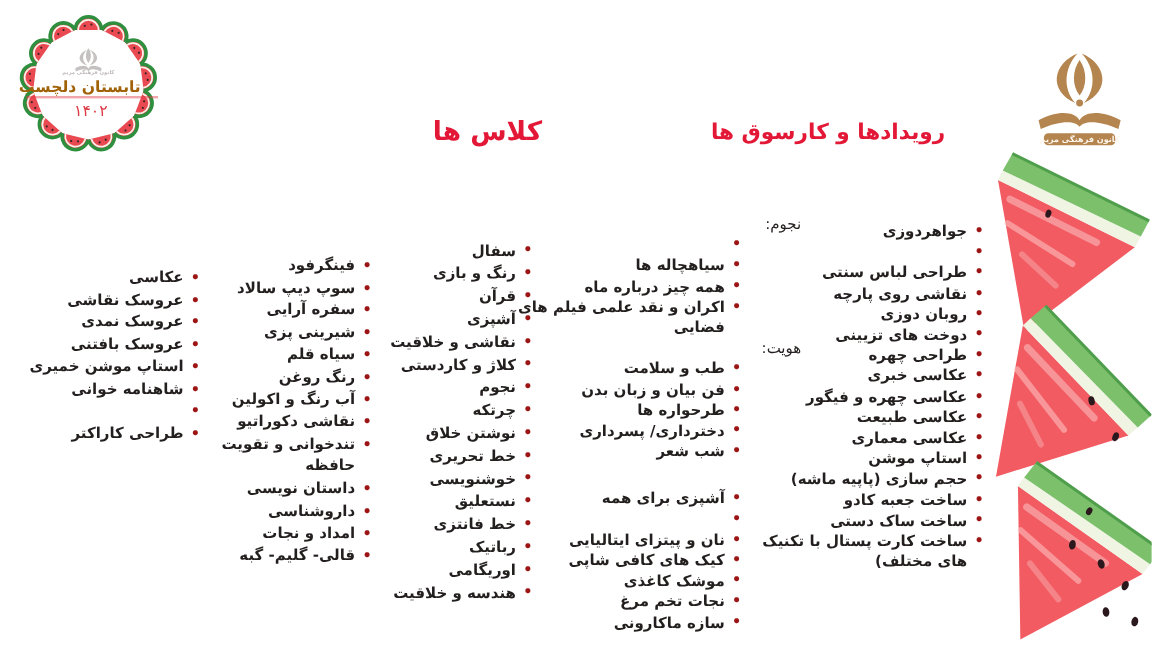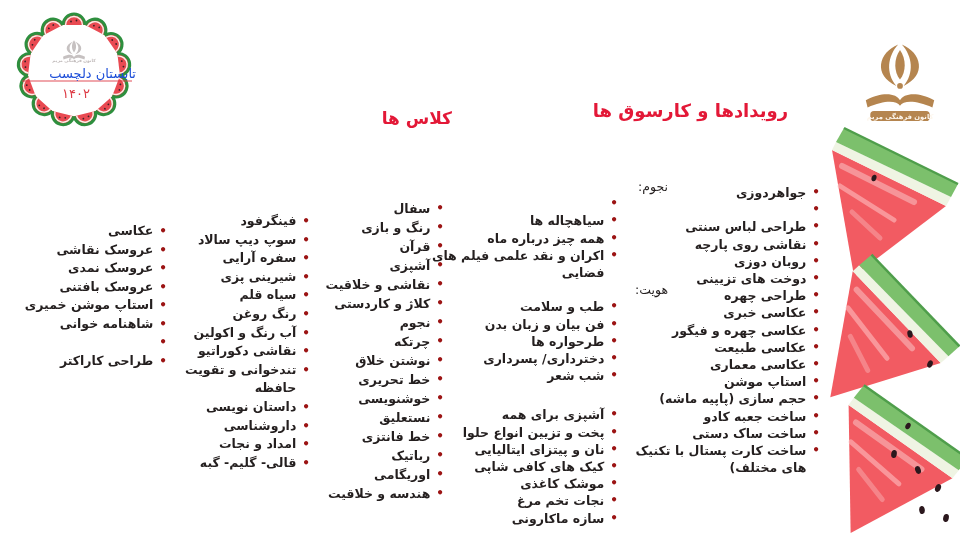--- a/index.html
+++ b/index.html
@@ -3,37 +3,37 @@
 <meta charset="utf-8">
 <style>
   html,body{margin:0;padding:0}
   body{
     width:960px;height:540px;position:relative;overflow:hidden;
     background:#ffffff;font-family:"DejaVu Sans",sans-serif;direction:rtl;
   }
   
   .sec{position:absolute;font-weight:bold;color:#e31837;white-space:nowrap}
   .sec1{right:172px;top:100px;font-size:18px}
-  .sec2{right:508px;top:108px;font-size:17px}
+  .sec2{right:508px;top:98px;font-size:22px}
   
   .col{position:absolute;direction:rtl;text-align:right;font-size:12.5px;font-weight:bold;color:#241f1f}
   .c1{right:140px;top:184px;width:196px;line-height:17.2px}
   .c2{right:292px;top:178px;width:250px;line-height:17.2px}
   .c2 .li{margin-right:50px}
   .c3{right:516px;top:199px;width:150px;line-height:19px}
   .c4{right:650px;top:212px;width:152px;line-height:18.6px}
   .c5{right:793px;top:222px;width:170px;line-height:18.5px}
   .li{display:flex;align-items:flex-start;gap:6px}
   .bullet{flex:0 0 auto;color:#9c1414;font-size:12px}
   .h{font-weight:normal}
   .gap{height:22px}
   
   .badge{position:absolute;left:4px;top:6px;width:140px;height:132px}
-  .badge-title{position:absolute;left:12px;top:60px;width:120px;text-align:right;
-    color:#1d4ed8;font-weight:normal;font-size:13px;white-space:nowrap}
+  .badge-title{position:absolute;left:12px;top:60px;width:120px;text-align:left;
+    color:#a16207;font-weight:bold;font-size:13px;white-space:nowrap}
   .badge-year{position:absolute;left:12px;top:80px;width:120px;text-align:center;
     color:#dd3a44;font-weight:normal;font-size:13px;letter-spacing:2px}
   .badge-line{position:absolute;left:18px;top:74px;width:110px;height:2px;
     background:rgba(221,58,68,.45)}
   
   .gold-logo{position:absolute;right:6px;top:28px;width:108px;height:96px}
   
   .melon{position:absolute;right:0;top:126px;width:138px;height:412px}
 </style>
 </head>
@@ -226,21 +226,20 @@
       <span class="bullet">•</span>
       <span class="t">شب شعر</span>
     </div>
     <div class="gap"></div>
     <div class="li">
       <span class="bullet">•</span>
       <span class="t">آشپزی برای همه</span>
     </div>
     <div class="li">
       <span class="bullet">•</span>
-      <span class="t">پخت و تزیین انواع حلوا</span>
     </div>
     <div class="li">
       <span class="bullet">•</span>
       <span class="t">نان و پیتزای ایتالیایی</span>
     </div>
     <div class="li">
       <span class="bullet">•</span>
       <span class="t">کیک های کافی شاپی</span>
     </div>
     <div class="li">

